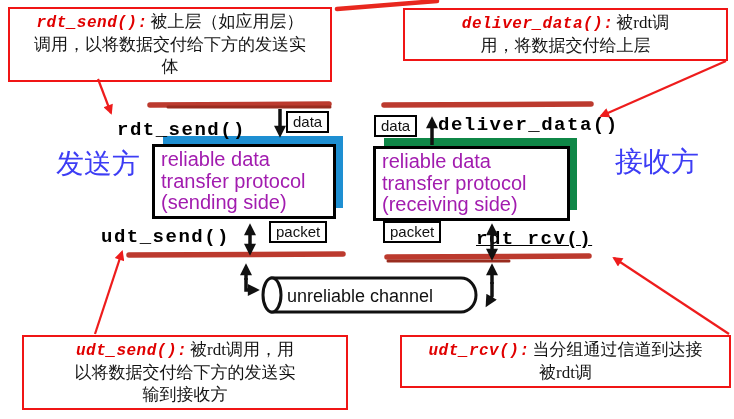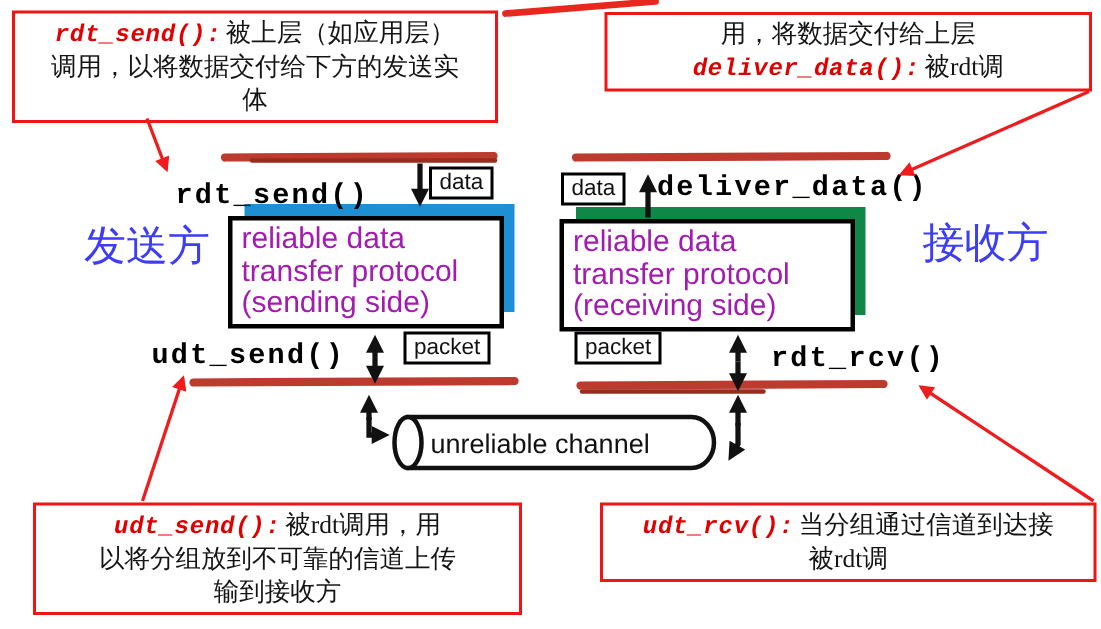--- a/index.html
+++ b/index.html
@@ -18,21 +18,21 @@
   .c-tr{left:403px;top:8px;width:313px;}
   .c-bl{left:6px;top:335px;width:314px;margin-left:16px;}
   .c-br{left:400px;top:335px;width:319px;}
 
   
   .fn{position:absolute;z-index:2;font-family:"Liberation Mono","DejaVu Sans Mono",monospace;
       font-weight:bold;font-size:19px;color:#000;letter-spacing:1.5px;white-space:nowrap;}
   .fn-rdt-send{left:117px;top:119px;}
   .fn-deliver{left:438px;top:114px;}
   .fn-udt-send{left:101px;top:226px;}
-  .fn-rdt-rcv{left:514px;top:228px;}
+  .fn-rdt-rcv{left:476px;top:228px;text-decoration:underline;}
 
   
   .sbox{position:absolute;z-index:2;border:2.5px solid #000;background:#fff;color:#111;
         font-size:15px;line-height:18px;padding:0 5px;text-align:center;}
   .b-data-l{left:286px;top:111px;}
   .b-data-r{left:374px;top:115px;}
   .b-packet-l{left:269px;top:221px;}
   .b-packet-r{left:383px;top:221px;}
 
   
@@ -82,27 +82,27 @@
   <div class="sbox b-packet-l">packet</div>
   <div class="sbox b-packet-r">packet</div>
 
   <div class="callout c-tl">
     <div><span class="code">rdt_send():</span><span>被上层（如应用层）</span></div>
     <div>调用，以将数据交付给下方的发送实</div>
     <div>体</div>
   </div>
 
   <div class="callout c-tr">
+    <div><span class="code">deliver_data():</span><span>被rdt调</span></div>
     <div>用，将数据交付给上层</div>
-    <div><span class="code">deliver_data():</span><span>被rdt调</span></div>
   </div>
 
   <div class="callout c-bl">
     <div><span class="code">udt_send():</span><span>被rdt调用，用</span></div>
-    <div>以将分组放到不可靠的信道上传</div>
+    <div>以将数据交付给下方的发送实</div>
     <div>输到接收方</div>
   </div>
 
   <div class="callout c-br">
     <div><span class="code">udt_rcv():</span><span>当分组通过信道到达接</span></div>
     <div>被rdt调</div>
   </div>
 
   <svg class="overlay" width="734" height="419" viewBox="0 0 734 419">
     <defs>

